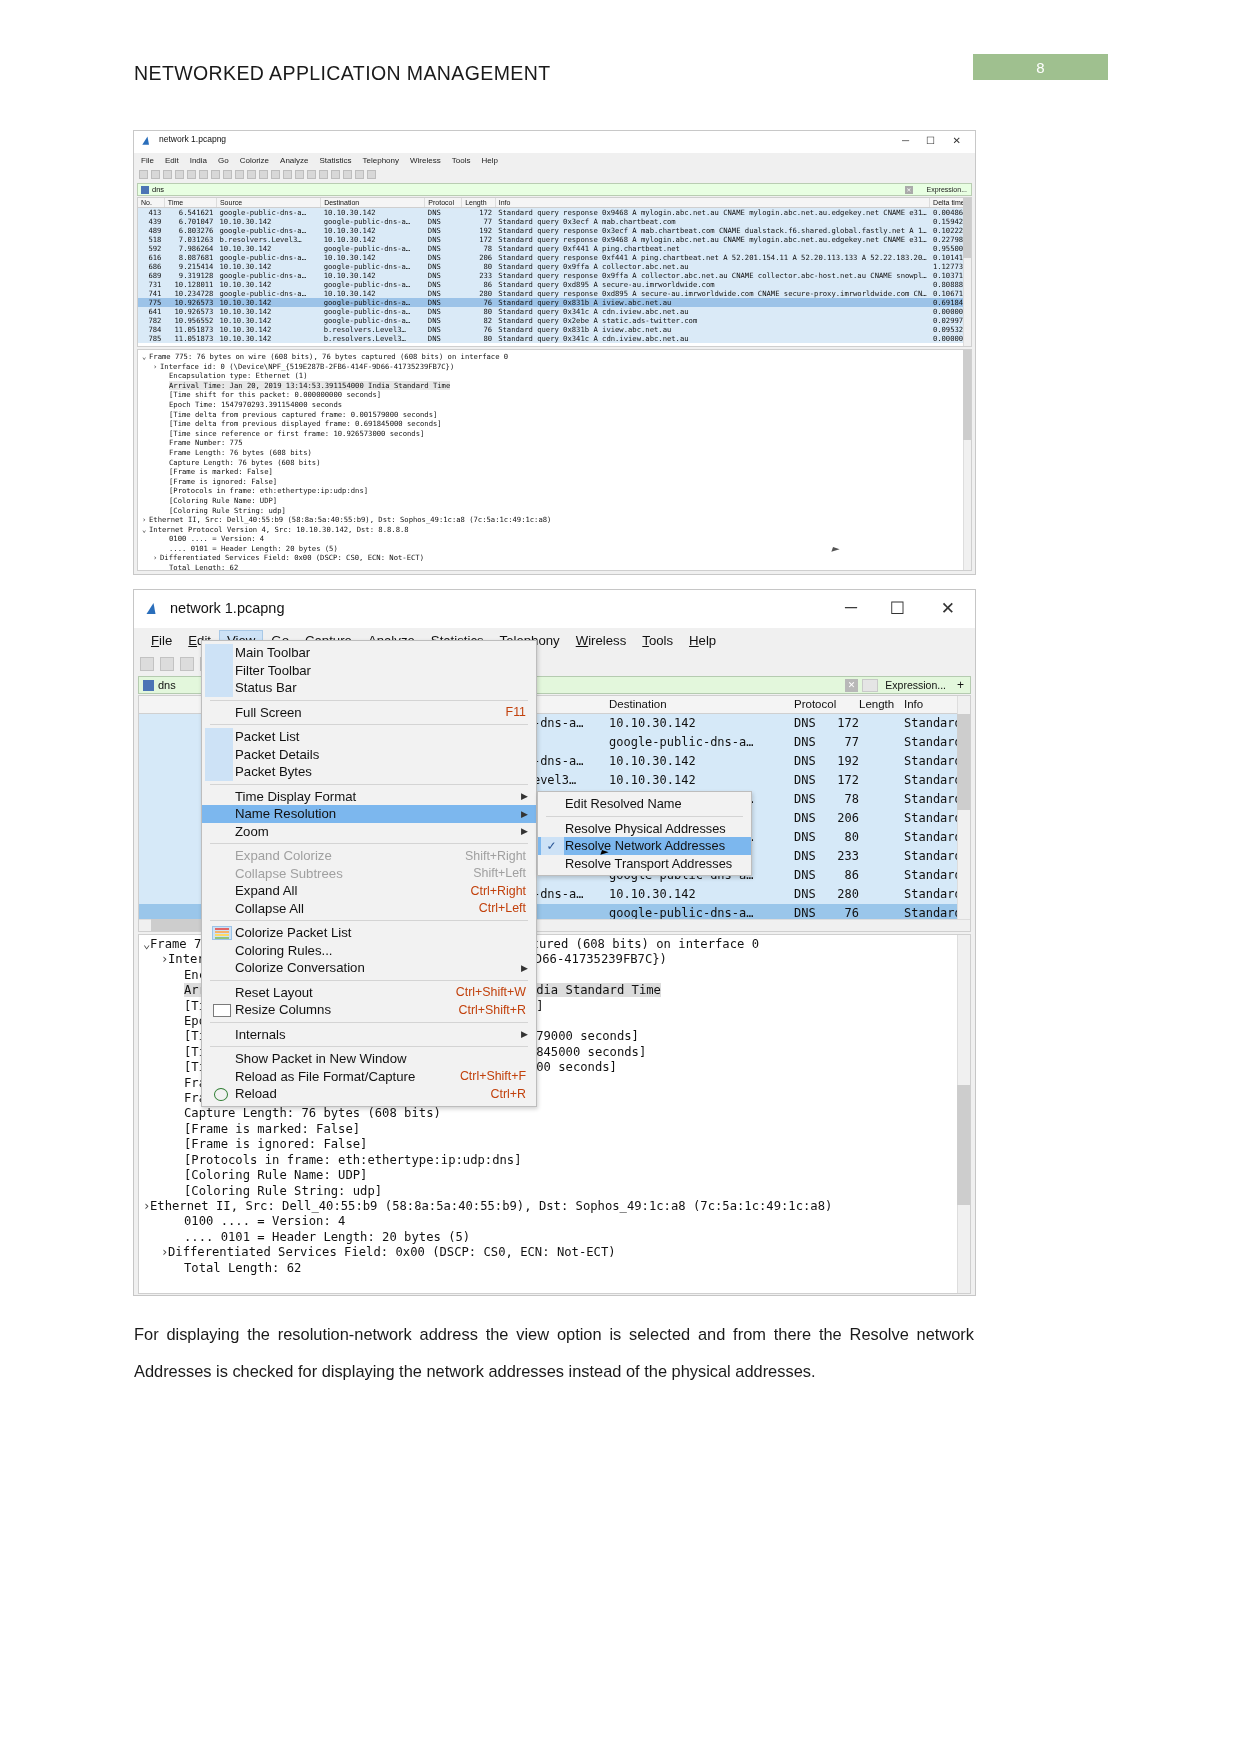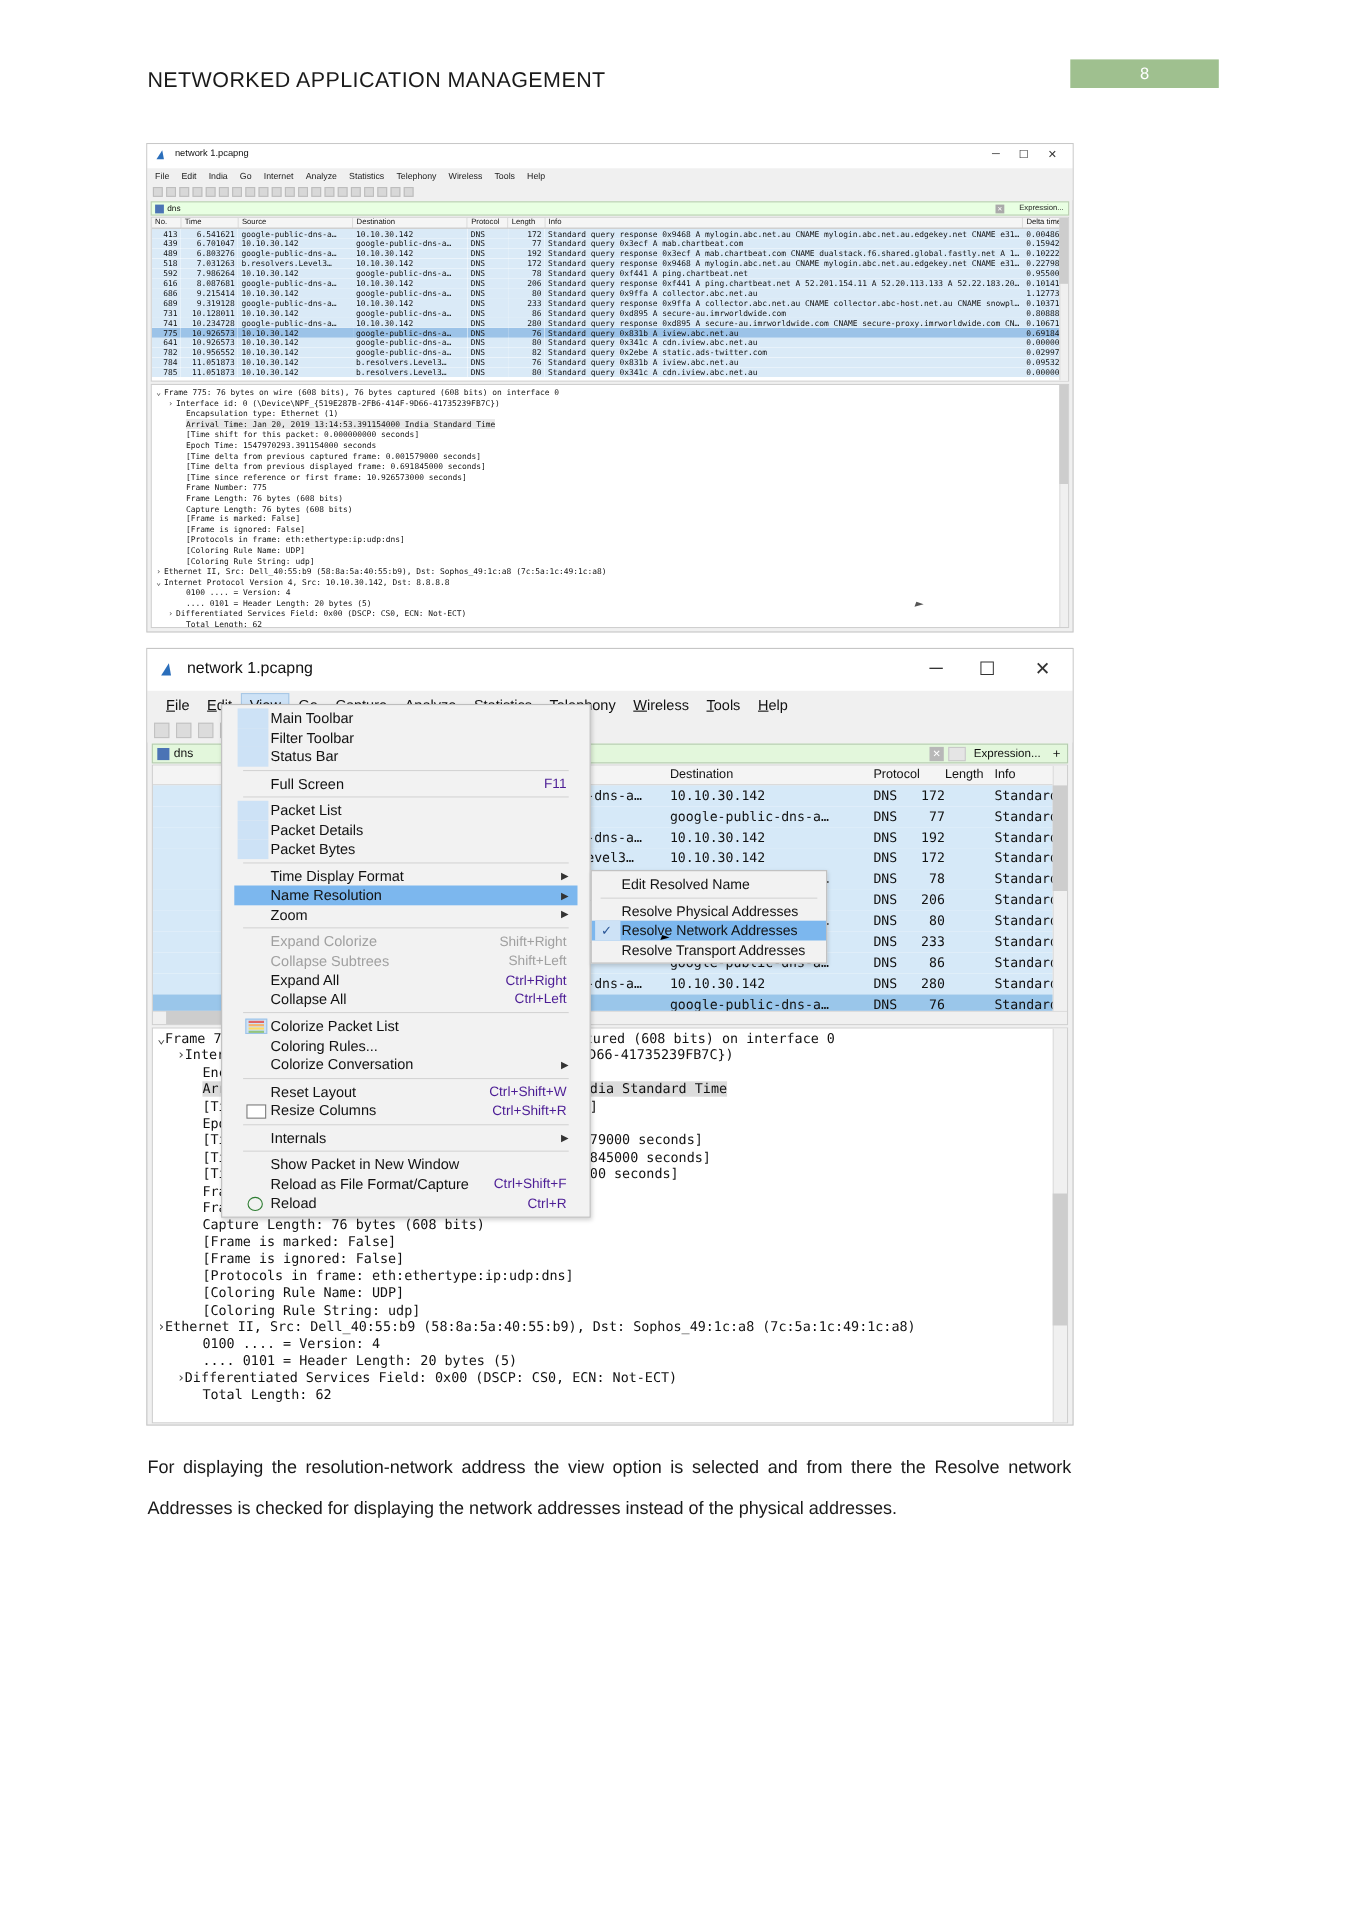--- a/index.html
+++ b/index.html
@@ -143,27 +143,27 @@
   .pd2 .hl{ background:#dcdcdc;}
   .pd2 .vsb{ position:absolute; right:0; top:0; width:13px; height:100%; background:#f0f0f0; border-left:1px solid #ddd;}
   .pd2 .vsb-thumb{ position:absolute; right:0; top:150px; width:13px; height:120px; background:#cdcdcd;}
 
   
   .menu {
     position:absolute; left:201px; top:640px; width:336px;
     background:#f2f2f2; border:1px solid #bdbdbd;
     font-family:"Liberation Sans", sans-serif; font-size:13.2px; color:#111;
     box-shadow:1px 2px 4px rgba(0,0,0,.18); z-index:50;
-    padding:3px 11px;
+    padding:3px 0;
   }
   .menu .row{ height:17.5px; display:flex; align-items:center; position:relative; padding-left:0; }
   .menu .chk{ width:33px; text-align:center; color:#2b5797; font-size:12px; }
   .menu .chkbox{ position:absolute; left:3px; top:0px; width:28px; height:17.5px; background:#cde2f6;}
   .menu .lbl{ flex:1; padding-left:0; z-index:2;}
-  .menu .acc{ position:absolute; right:10px; font-size:12.4px; color:#4c1d95;}
+  .menu .acc{ position:absolute; right:10px; font-size:12.4px; color:#c2410c;}
   .menu .sep{ height:1px; background:#d4d4d4; margin:3px 8px;}
   .menu .row.disabled .lbl{ color:#a0a0a0;}
   .menu .row.disabled .acc{ color:#a0a0a0;}
   .menu .row.hi{ background:#7cb7ee;}
   .menu .sub{ position:absolute; right:8px; font-size:9px; color:#333;}
   .menu .icobox{ position:absolute; left:3px; top:0; width:28px; height:17.5px; }
   .colorize-ico{ position:absolute; left:7px; top:2px; width:20px; height:14px; background:#cde2f6; border:1px solid #9cc3e8;}
   .colorize-ico i{ display:block; height:2px; margin:1px 2px;}
   .resize-ico{ position:absolute; left:8px; top:3px; width:18px;height:13px; border:1px solid #7a7a7a; background:#fff;}
   .reload-ico{ position:absolute; left:9px; top:3px; width:14px;height:13px; border:1px solid #2e7d32; border-radius:50%;}
@@ -207,21 +207,21 @@
     <div class="wctrl wmin">─</div>
     <div class="wctrl wmax">☐</div>
     <div class="wctrl wclose">✕</div>
   </div>
 
   <div class="menubar" id="menubar-top">
       <span>File</span>
       <span>Edit</span>
       <span>India</span>
       <span>Go</span>
-      <span>Internet</span>
+      <span>Colorize</span>
       <span>Analyze</span>
       <span>Statistics</span>
       <span>Telephony</span>
       <span>Wireless</span>
       <span>Tools</span>
       <span>Help</span>
     </div>
 
   <div class="toolbar" id="toolbar-top">
       <span class="tb-ico"></span>

